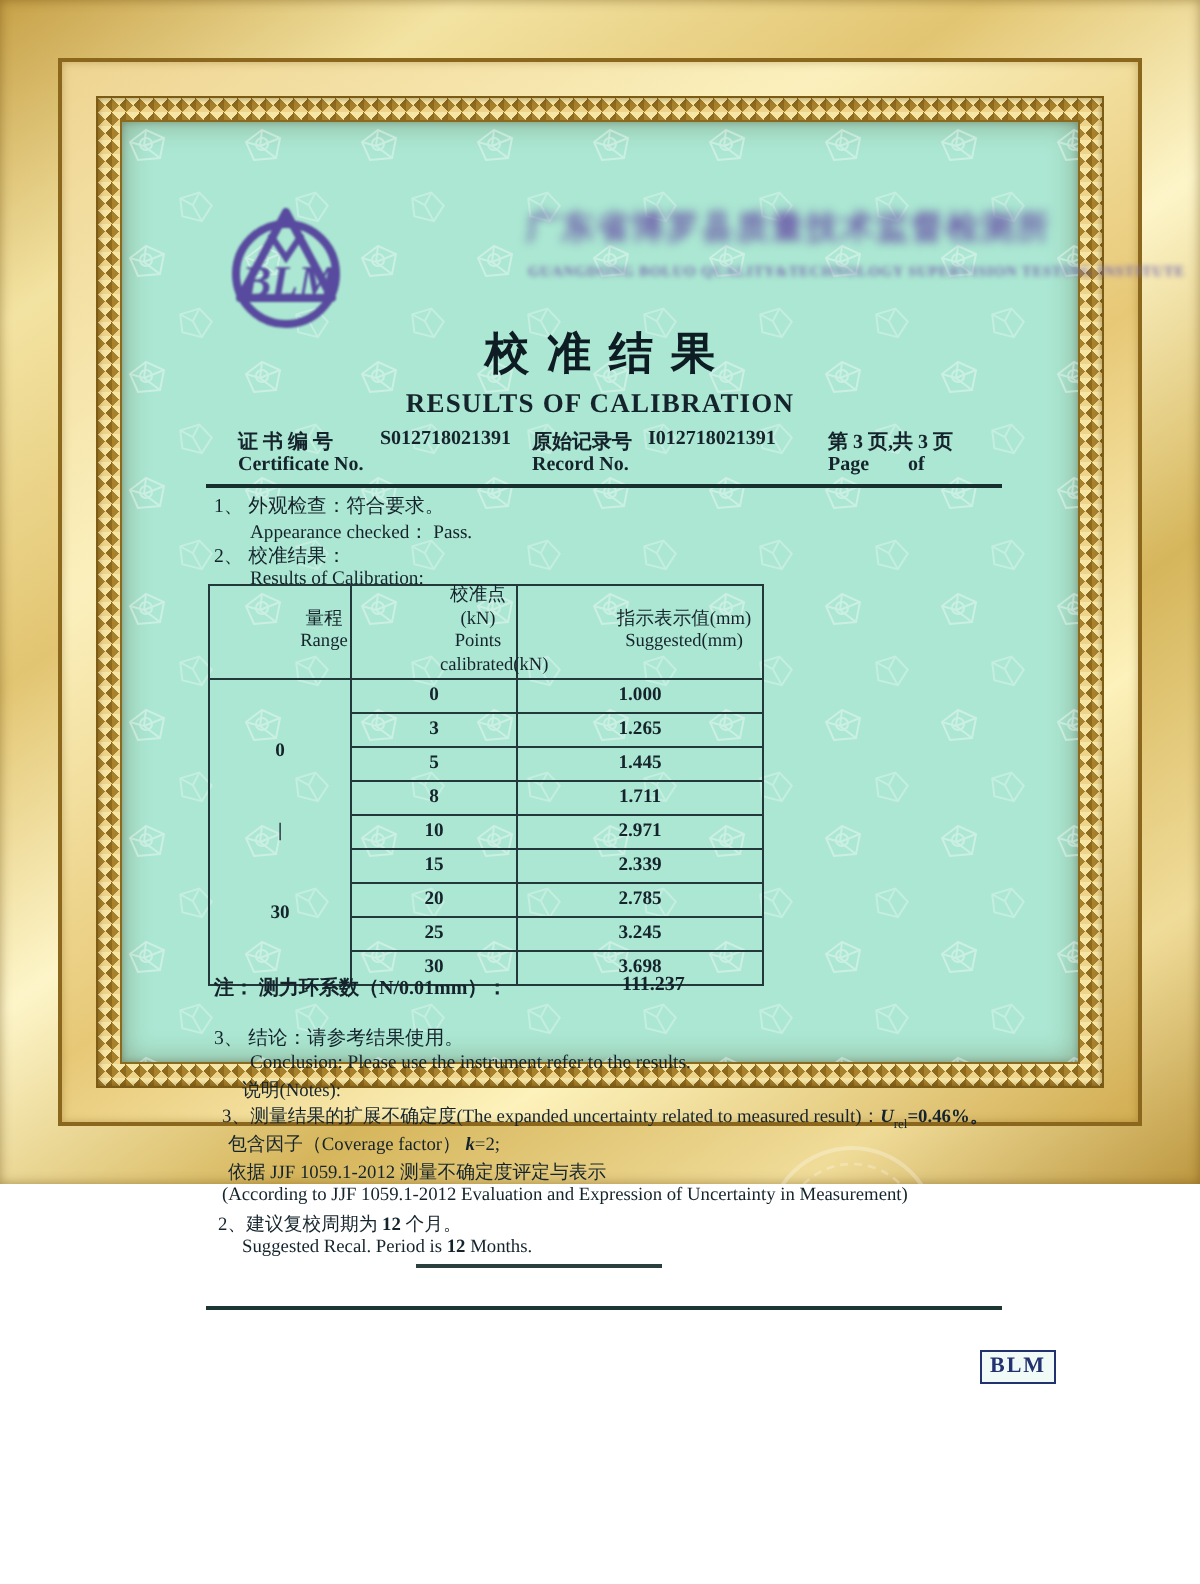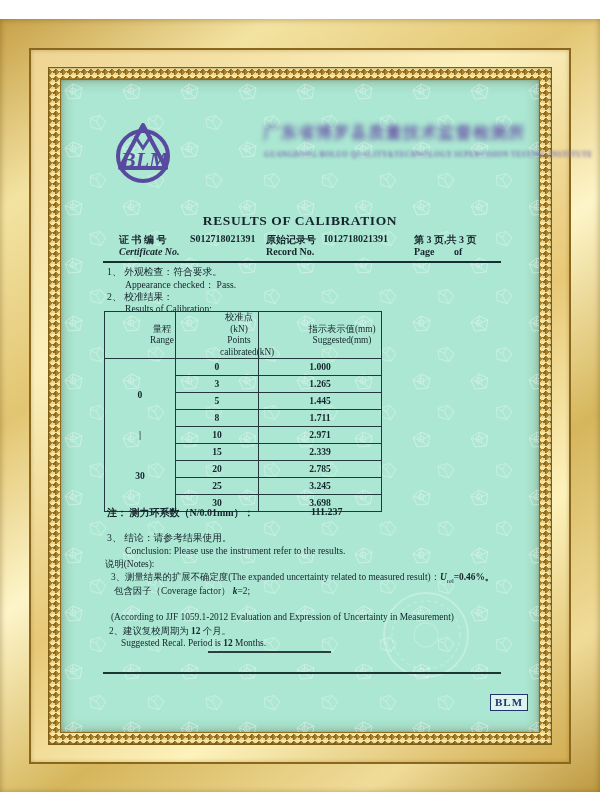--- a/index.html
+++ b/index.html
@@ -1,17 +1,17 @@
 <!DOCTYPE html>
 <html lang="zh"><head>
 <meta charset="utf-8">
 <style>
   html,body{margin:0;padding:0;width:600px;height:792px;overflow:hidden;
     font-family:"Liberation Serif","DejaVu Serif",serif;}
-  .scene{position:relative;width:600px;height:774px;background:#b91c1c;margin-top:19px;}
+  .scene{position:relative;width:600px;height:592px;background:#b91c1c;}
 
   
   .frame-outer{position:absolute;inset:0;
     background:linear-gradient(145deg,#c7a148 0%,#f3e3a2 16%,#e2c572 34%,#fdf5c9 50%,#d6b65c 68%,#f0dc99 86%,#bd9840 100%);
     box-shadow:inset 0 0 6px rgba(90,60,0,.45);}
   .frame-line{position:absolute;inset:29px;border:2px solid #8a671d;
     background:linear-gradient(145deg,#ecd astray);}
   .frame-mid{position:absolute;inset:31px;
     background:linear-gradient(145deg,#eed492 0%,#fbf0bd 30%,#e7c877 55%,#fdf2bb 75%,#d2ad52 100%);
     box-shadow:inset 0 0 4px rgba(120,85,10,.35);}
@@ -105,29 +105,30 @@
     <svg class="logo" width="88" height="62" viewBox="0 0 88 62" xmlns="http://www.w3.org/2000/svg">
       <circle cx="44" cy="34" r="25" fill="none" stroke="#584a9e" stroke-width="4"></circle>
       <path d="M44 3 L67 46 L21 46 Z" fill="none" stroke="#584a9e" stroke-width="4" stroke-linejoin="round"></path>
       <path d="M36 14 L44 26 L52 14" fill="none" stroke="#584a9e" stroke-width="3"></path>
       <text x="22" y="45" font-size="22" font-style="italic" font-weight="bold" fill="#584a9e" font-family="Liberation Serif, serif">BLM</text>
     </svg>
 
     <div class="abs inst-cn">广东省博罗县质量技术监督检测所</div>
     <div class="abs inst-en">GUANGDONG BOLUO QUALITY&amp;TECHNOLOGY SUPERVISION TESTING INSTITUTE</div>
 
+    <div class="abs title-cn">校准结果</div>
     <div class="abs title-en">RESULTS OF CALIBRATION</div>
 
     <span class="abs meta" style="left:58px;top:153px;">证 书 编 号</span>
     <span class="abs meta" style="left:129px;top:153px;">S012718021391</span>
     <span class="abs meta" style="left:205px;top:153px;">原始记录号</span>
     <span class="abs meta" style="left:263px;top:153px;">I012718021391</span>
     <span class="abs meta" style="left:353px;top:153px;">第 3 页,共 3 页</span>
 
-    <span class="abs meta" style="left:58px;top:166px;font-style:italic;">Certificate No.</span>
+    <span class="abs meta" style="left:58px;top:166px;">Certificate No.</span>
     <span class="abs meta" style="left:205px;top:166px;">Record No.</span>
     <span class="abs meta" style="left:353px;top:166px;text-align:right;">Page</span>
     <span class="abs meta" style="left:393px;top:166px;">of</span>
 
     <div class="rule" style="left:42px;top:181px;width:398px;"></div>
 
     <span class="abs body-cn" style="left:46px;top:186px;">1、 外观检查：符合要求。</span>
     <span class="abs body-en" style="left:64px;top:199px;">Appearance checked：  Pass.</span>
     <span class="abs body-cn" style="left:46px;top:211px;">2、 校准结果：</span>
     <span class="abs body-en" style="left:64px;top:223px;">Results of Calibration:</span>
@@ -200,23 +201,24 @@
           </tr>
         </tbody>
     </table>
 
     <span class="abs note-line" style="left:46px;top:426px;">注： 测力环系数（N/0.01mm）：</span>
     <span class="abs note-line" style="left:250px;top:426px;">111.237</span>
 
     <span class="abs body-cn" style="left:46px;top:452px;">3、 结论：请参考结果使用。</span>
     <span class="abs body-en" style="left:64px;top:465px;">Conclusion: Please use the instrument refer to the results.</span>
 
-    <span class="abs notes" style="left:44px;top:478px;">说明(Notes):</span>
+    <span class="abs notes" style="left:60px;top:478px;">说明(Notes):</span>
     <span class="abs notes" style="left:50px;top:491px;"><span>3、测量结果的扩展不确定度(The expanded uncertainty related to measured result)：</span><span class="i b">U</span><sub>rel</sub><span class="b">=0.46%。</span></span>
     <span class="abs notes" style="left:53px;top:505px;"><span>包含因子（Coverage factor） </span><span class="i b">k</span><span>=2;</span></span>
+    <span class="abs notes" style="left:53px;top:519px;">依据 JJF 1059.1-2012 测量不确定度评定与表示</span>
     <span class="abs notes" style="left:50px;top:532px;">(According to JJF 1059.1-2012 Evaluation and Expression of Uncertainty in Measurement)</span>
     <span class="abs notes" style="left:48px;top:545px;"><span>2、建议复校周期为 </span><span class="b">12</span><span> 个月。</span></span>
     <span class="abs notes" style="left:60px;top:558px;"><span>Suggested Recal. Period is </span><span class="b">12</span><span> Months.</span></span>
 
     <div class="short-line"></div>
     <div class="long-line"></div>
 
     <div class="blm-box">BLM</div>
   </div>
 </div>

